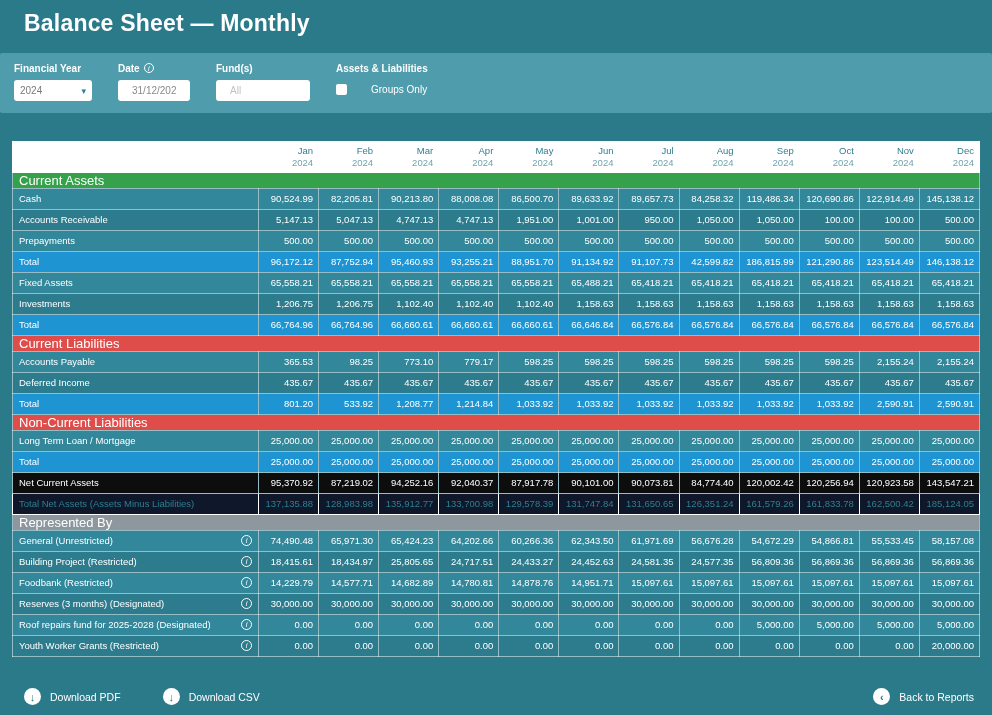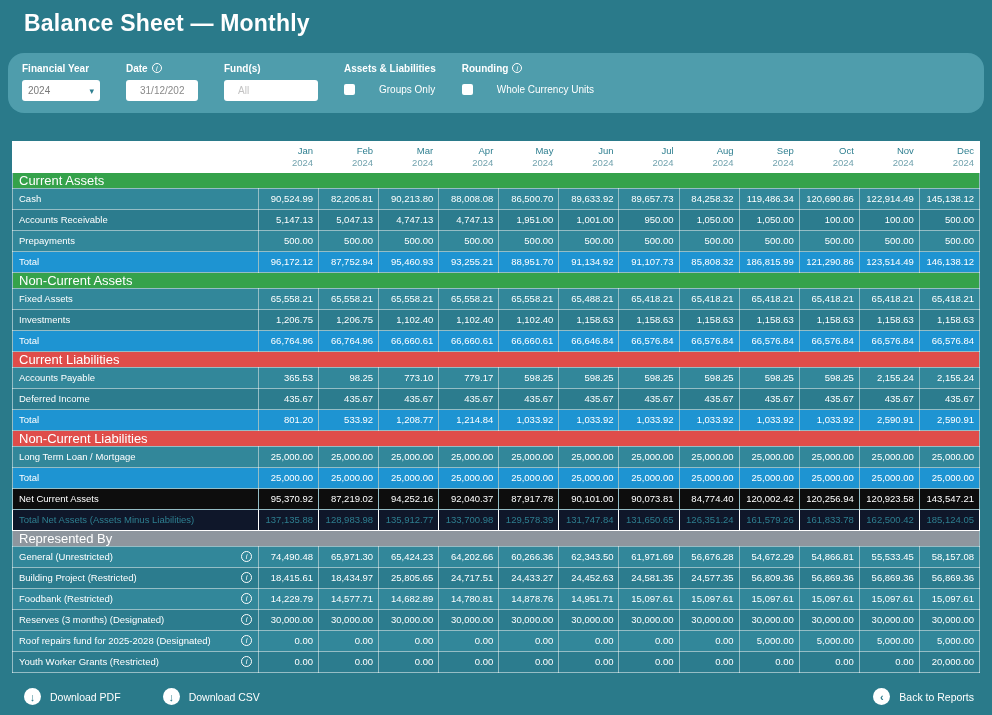--- a/index.html
+++ b/index.html
@@ -9,21 +9,21 @@
 
   .title { color:#fff; font-size:23px; font-weight:bold; padding:10px 0 0 24px; letter-spacing:.2px; }
 
   .tabs { display:flex; gap:36px; margin:20px 0 0 30px; align-items:center; }
   .tab { color:#e9f2f4; font-size:11.5px; cursor:pointer; white-space:nowrap; }
   .tab.active { font-weight:bold; color:#fff; }
   .tab-wrap { position:relative; }
   .annotation-ellipse { position:absolute; left:-22px; right:-22px; top:-12px; bottom:-12px;
     border:3px solid #0b0b0b; border-radius:50%; transform:rotate(-4deg); pointer-events:none; }
 
-  .filter-bar { margin:16px 8px 0; background:var(--panel,#4f9dac); border-radius:16px;
+  .filter-bar { margin:16px 0 0; background:var(--panel,#4f9dac); border-radius:2px;
     padding:9px 14px 12px; display:flex; gap:26px; }
   .fgroup { display:flex; flex-direction:column; }
   .flabel { color:#fff; font-size:10px; font-weight:bold; margin-bottom:6px; display:flex; align-items:center; gap:4px; height:12px; }
   .linfo { width:10px; height:10px; border:1px solid #fff; border-radius:50%; font-size:7px; font-style:italic;
     display:inline-flex; align-items:center; justify-content:center; font-weight:normal; color:#fff; }
   .select { width:78px; height:21px; background:#fff; border-radius:3px; display:flex; align-items:center;
     justify-content:space-between; padding:0 6px; font-size:10px; color:#7a7a7a; cursor:pointer; }
   .chev { color:var(--teal-text,#2e7f90); font-size:9px; }
   .tinput { height:21px; border:none; border-radius:3px; font-size:10px; color:#8a8a8a; padding:0 14px; outline:none; font-family:inherit; }
   .tinput.date { width:72px; }
@@ -88,30 +88,20 @@
       <div class="flabel">Fund(s)</div>
       <input class="tinput funds" placeholder="All" style="">
     </div>
     <div class="fgroup">
       <div class="flabel">Assets &amp; Liabilities</div>
       <label class="check">
         <span class="box"></span>
         <span>Groups Only</span>
       </label>
     </div>
-    <div class="fgroup">
-      <div class="flabel">
-        <span>Rounding</span>
-        <span class="linfo">i</span>
-      </div>
-      <label class="check">
-        <span class="box"></span>
-        <span>Whole Currency Units</span>
-      </label>
-    </div>
   </section>
 
   <table class="report" id="report-table">
       <colgroup>
         <col style="width: 246px;">
         <col>
         <col>
         <col>
         <col>
         <col>
@@ -227,28 +217,25 @@
         </tr>
         <tr class="row-total">
           <td class="label-col"><span>Total</span></td>
           <td class="num">96,172.12</td>
           <td class="num">87,752.94</td>
           <td class="num">95,460.93</td>
           <td class="num">93,255.21</td>
           <td class="num">88,951.70</td>
           <td class="num">91,134.92</td>
           <td class="num">91,107.73</td>
-          <td class="num">85,808.32</td>
+          <td class="num">42,599.82</td>
           <td class="num">186,815.99</td>
           <td class="num">121,290.86</td>
           <td class="num">123,514.49</td>
           <td class="num">146,138.12</td>
-        </tr>
-        <tr class="row-section assets">
-          <td colspan="13">Non-Current Assets</td>
         </tr>
         <tr class="row-data shade-a">
           <td class="label-col"><span>Fixed Assets</span></td>
           <td class="num">65,558.21</td>
           <td class="num">65,558.21</td>
           <td class="num">65,558.21</td>
           <td class="num">65,558.21</td>
           <td class="num">65,558.21</td>
           <td class="num">65,488.21</td>
           <td class="num">65,418.21</td>

